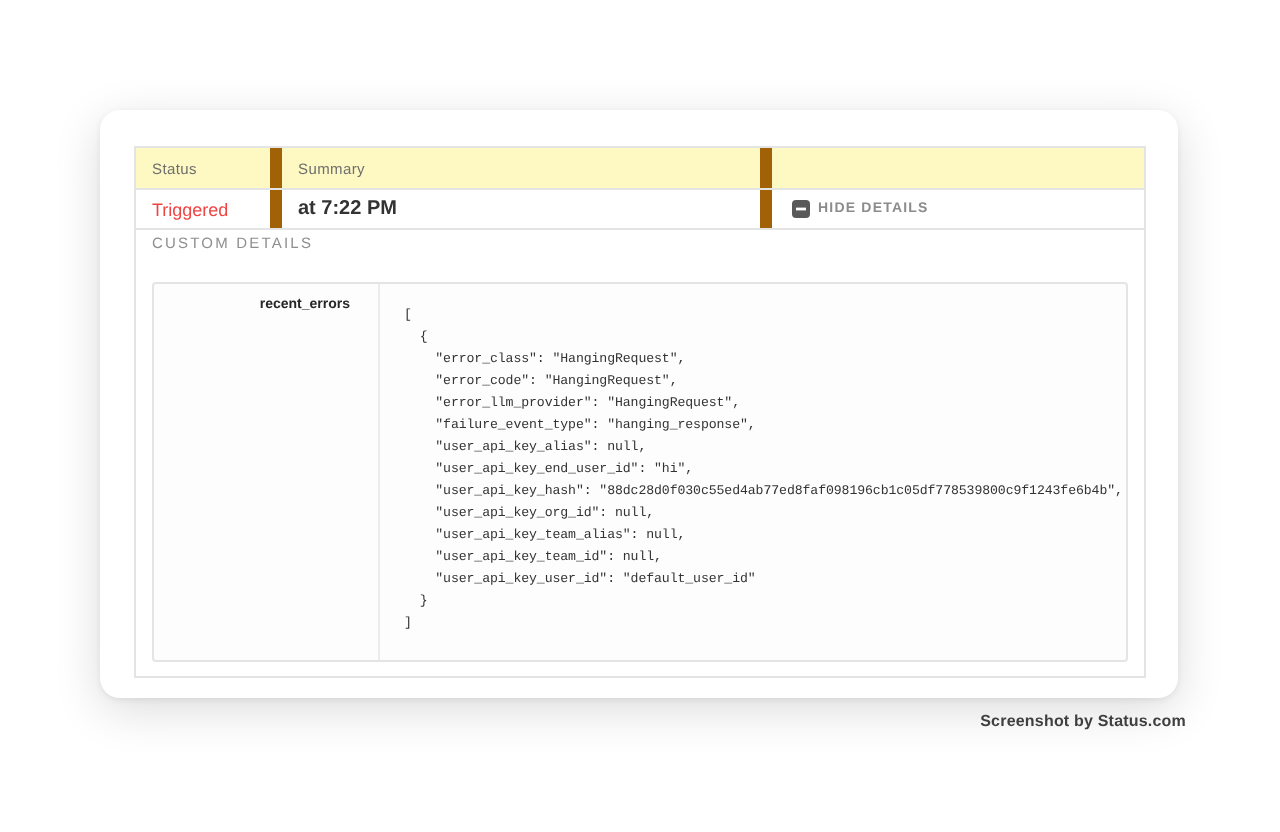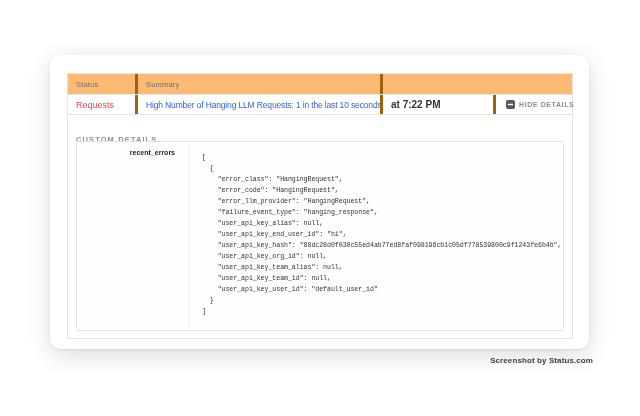--- a/index.html
+++ b/index.html
@@ -8,36 +8,36 @@
   .page { position: relative; width: 640px; height: 416px; overflow: hidden; background: #ffffff; }
 
   .card {
     position: absolute; left: 50px; top: 55px; width: 539px; height: 294px;
     background: #ffffff; border-radius: 10px;
     box-shadow: 0 6px 24px rgba(0,0,0,0.14), 0 1px 3px rgba(0,0,0,0.07);
   }
 
   .table-wrap { position: absolute; left: 17px; top: 18px; width: 506px; height: 266px; border: 1px solid #e4e4e4; background: #fff; }
   .grid { display: grid; grid-template-columns: 67px 245px 113px 1fr; }
-  .thead { height: 21px; background: #fdba74; border-bottom: 1px solid #e4e4e4; }
+  .thead { height: 21px; background: #fef9c3; border-bottom: 1px solid #e4e4e4; }
   .trow  { height: 20px; background: #ffffff; border-bottom: 1px solid #e4e4e4; }
   .cell { display: flex; align-items: center; padding-left: 8px; white-space: nowrap; }
   .th { font-size: 7.5px; color: #6e6e6e; letter-spacing: 0.2px; }
-  .bl { border-left: 3px solid #a16207; }
+  .bl { border-left: 6px solid #a16207; }
   .status { color: #ef4444; font-size: 9px; }
   .summary-link { color: #2a63e4; font-size: 8.5px; letter-spacing: -0.15px; text-decoration: none; cursor: pointer; }
   .created { font-size: 10px; color: #333333; font-weight: bold; }
   .hide-details {
     display: flex; align-items: center; gap: 4px; background: none; border: 0; padding: 0 0 0 2px;
     font-family: inherit; font-size: 7px; font-weight: 600; letter-spacing: 0.6px; color: #8c8c8c; cursor: pointer;
   }
   .hide-details svg { display: block; }
 
   .tdetails { position: relative; height: 221px; background: #ffffff; }
-  .details-title { position: absolute; left: 8px; top: 20px; font-size: 7.5px; font-weight: 700; letter-spacing: 1.1px; color: #8f8f8f; }
+  .details-title { position: absolute; left: 8px; top: 2px; font-size: 7.5px; font-weight: 400; letter-spacing: 1.1px; color: #8f8f8f; }
   .details-box {
     position: absolute; left: 8px; right: 8px; top: 26px; bottom: 5px;
     border: 1px solid #e4e4e4; border-radius: 2px; background: #fdfdfd;
     display: grid; grid-template-columns: 112px 1fr;
   }
   .field-label { text-align: right; padding: 7px 14px 0 0; font-size: 7px; font-weight: 700; color: #262626; font-family: "Liberation Sans", sans-serif; }
   .field-value { border-left: 1px solid #ececec; overflow: hidden; }
   .field-value pre {
     margin: 0; padding: 10px 4px 0 12px;
     font-family: "Liberation Mono", monospace; font-size: 6.6px; line-height: 11px;
@@ -53,24 +53,21 @@
   <div class="card">
     <div class="table-wrap">
 
       <div class="grid thead">
         <div class="cell th">Status</div>
         <div class="cell th bl">Summary</div>
         <div class="cell th bl"></div>
       </div>
 
       <div class="grid trow">
-        <div class="cell status">Requests</div>
-        <div class="cell bl">
-          <a class="summary-link">High Number of Hanging LLM Requests: 1 in the last 10 seconds.</a>
-        </div>
+        <div class="cell status">Triggered</div>
         <div class="cell bl created">at 7:22 PM</div>
         <div class="cell bl">
           <button class="hide-details">
             <span>
               <svg width="9" height="9" viewBox="0 0 9 9">
                 <rect x="0" y="0" width="9" height="9" rx="2" fill="#595959"></rect>
                 <rect x="2" y="3.8" width="5" height="1.4" fill="#ffffff"></rect>
               </svg>
             </span>
             <span>HIDE DETAILS</span>

